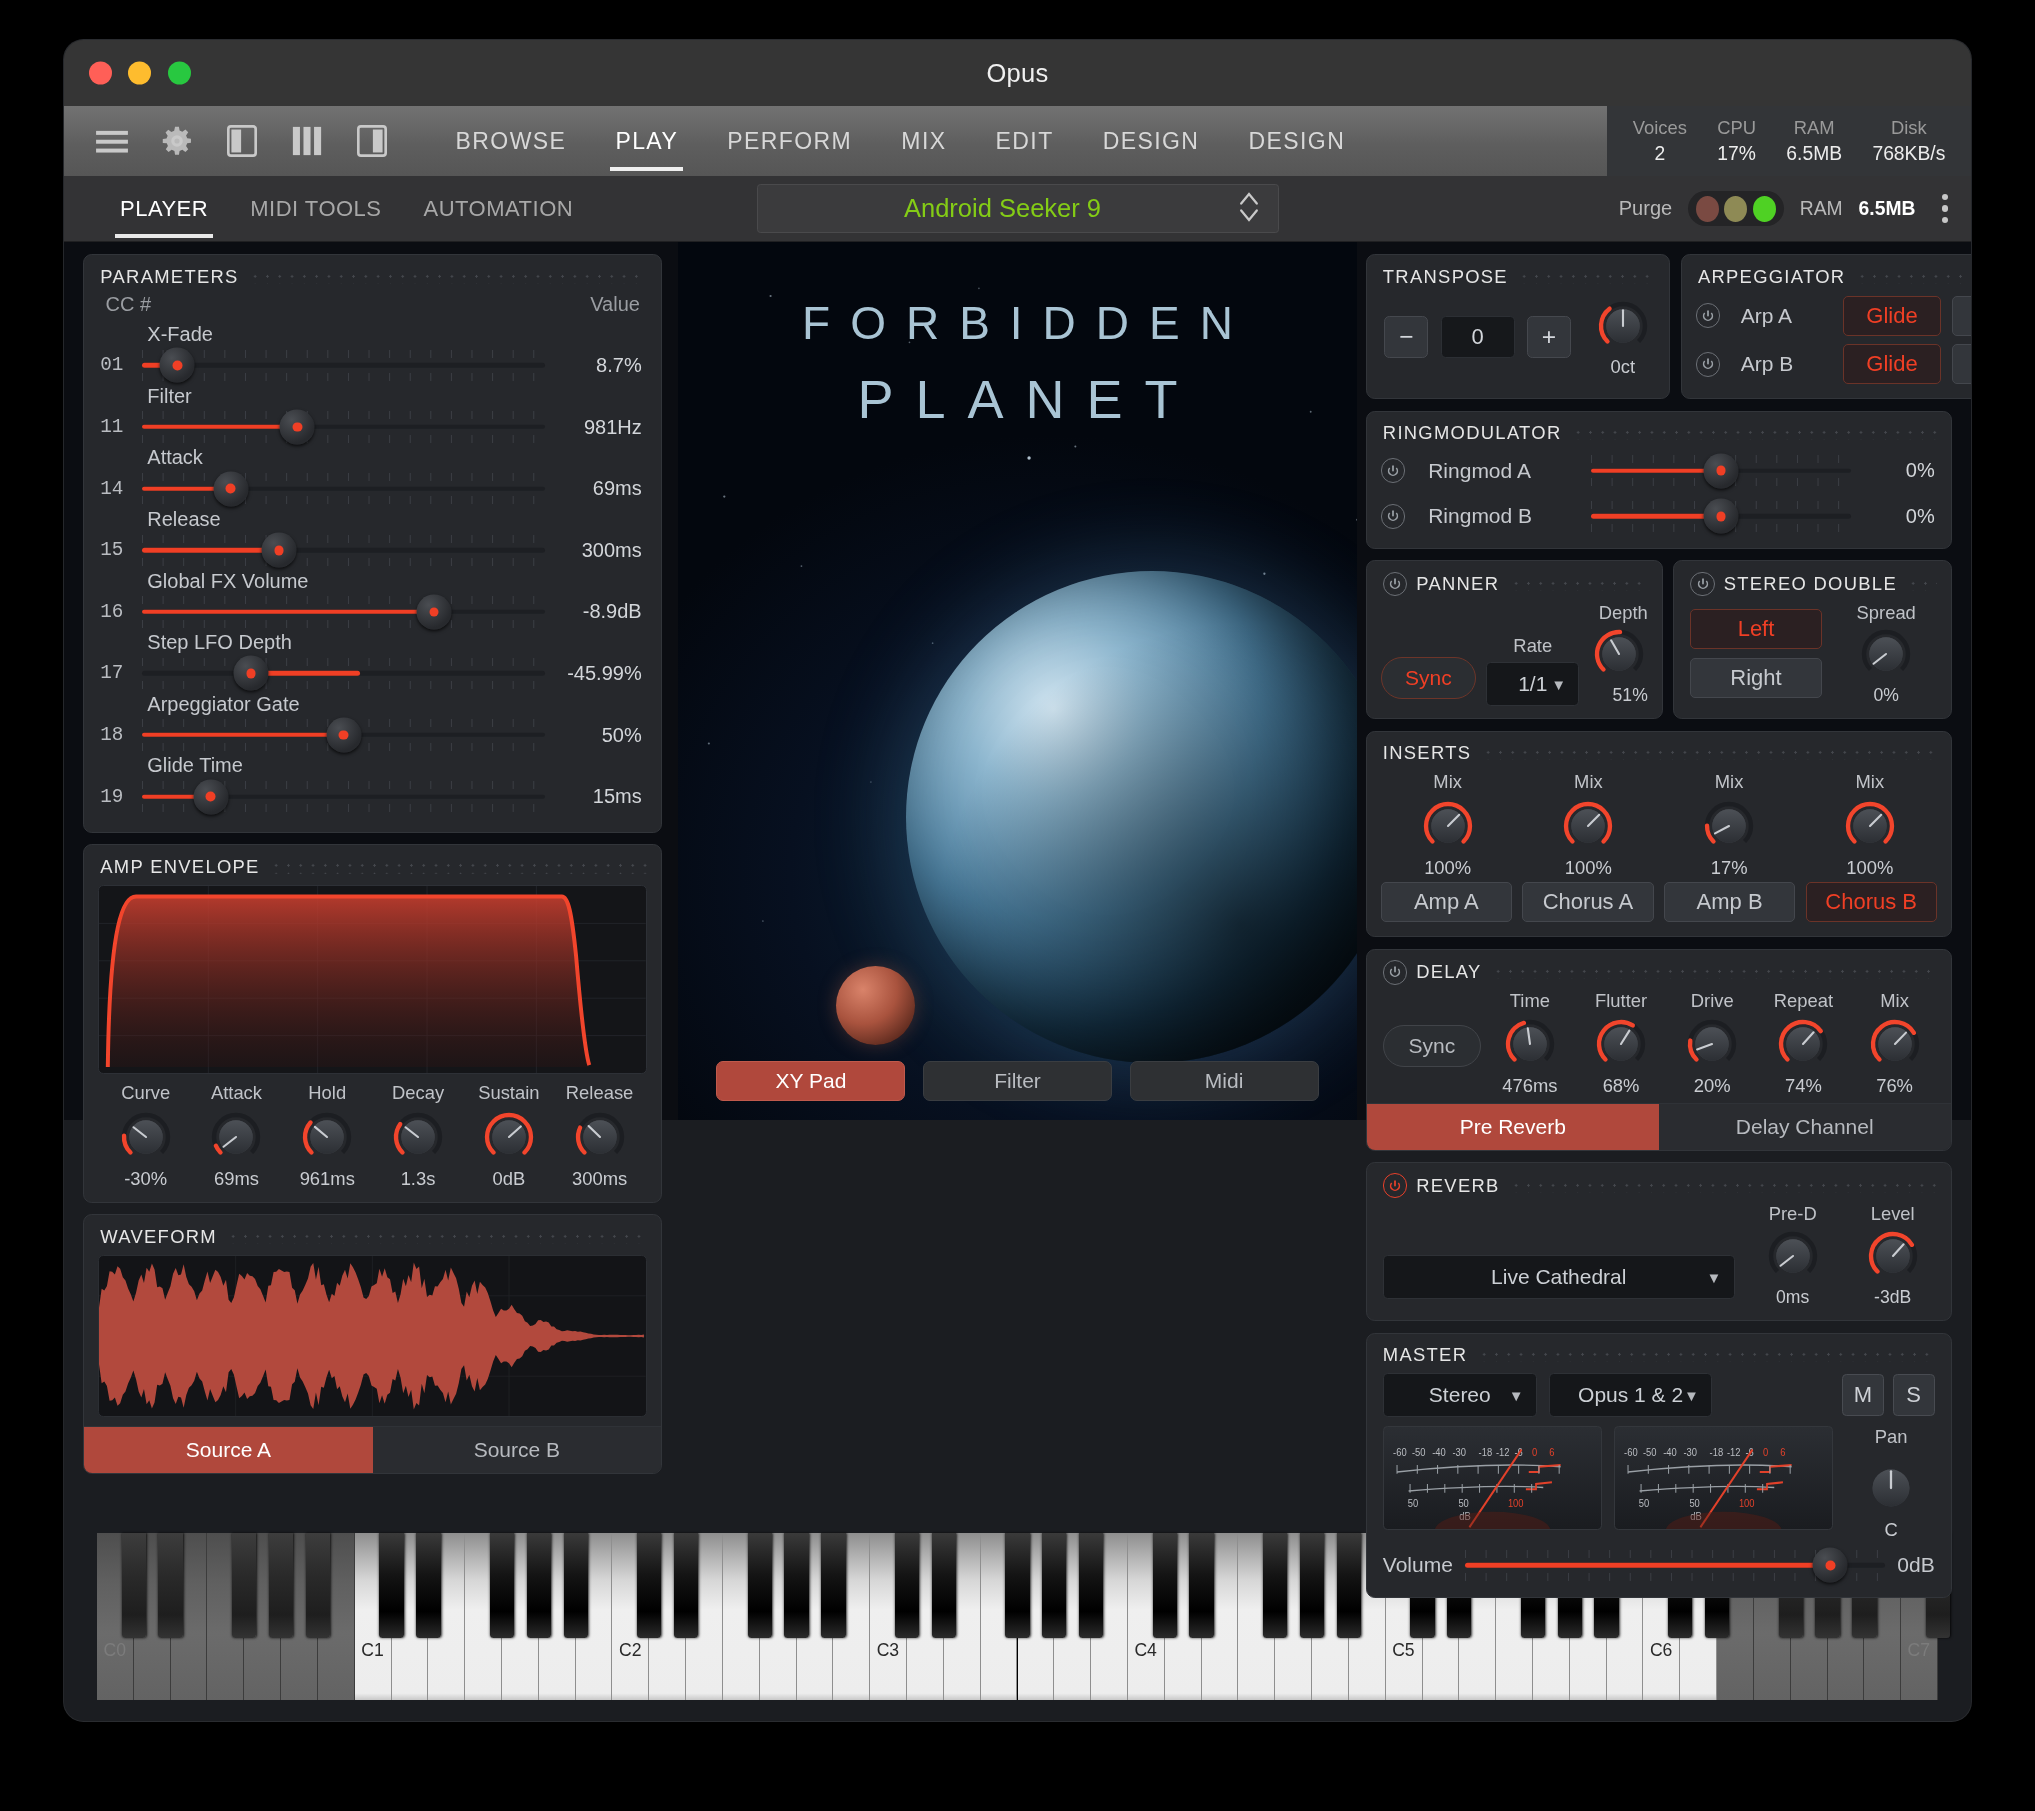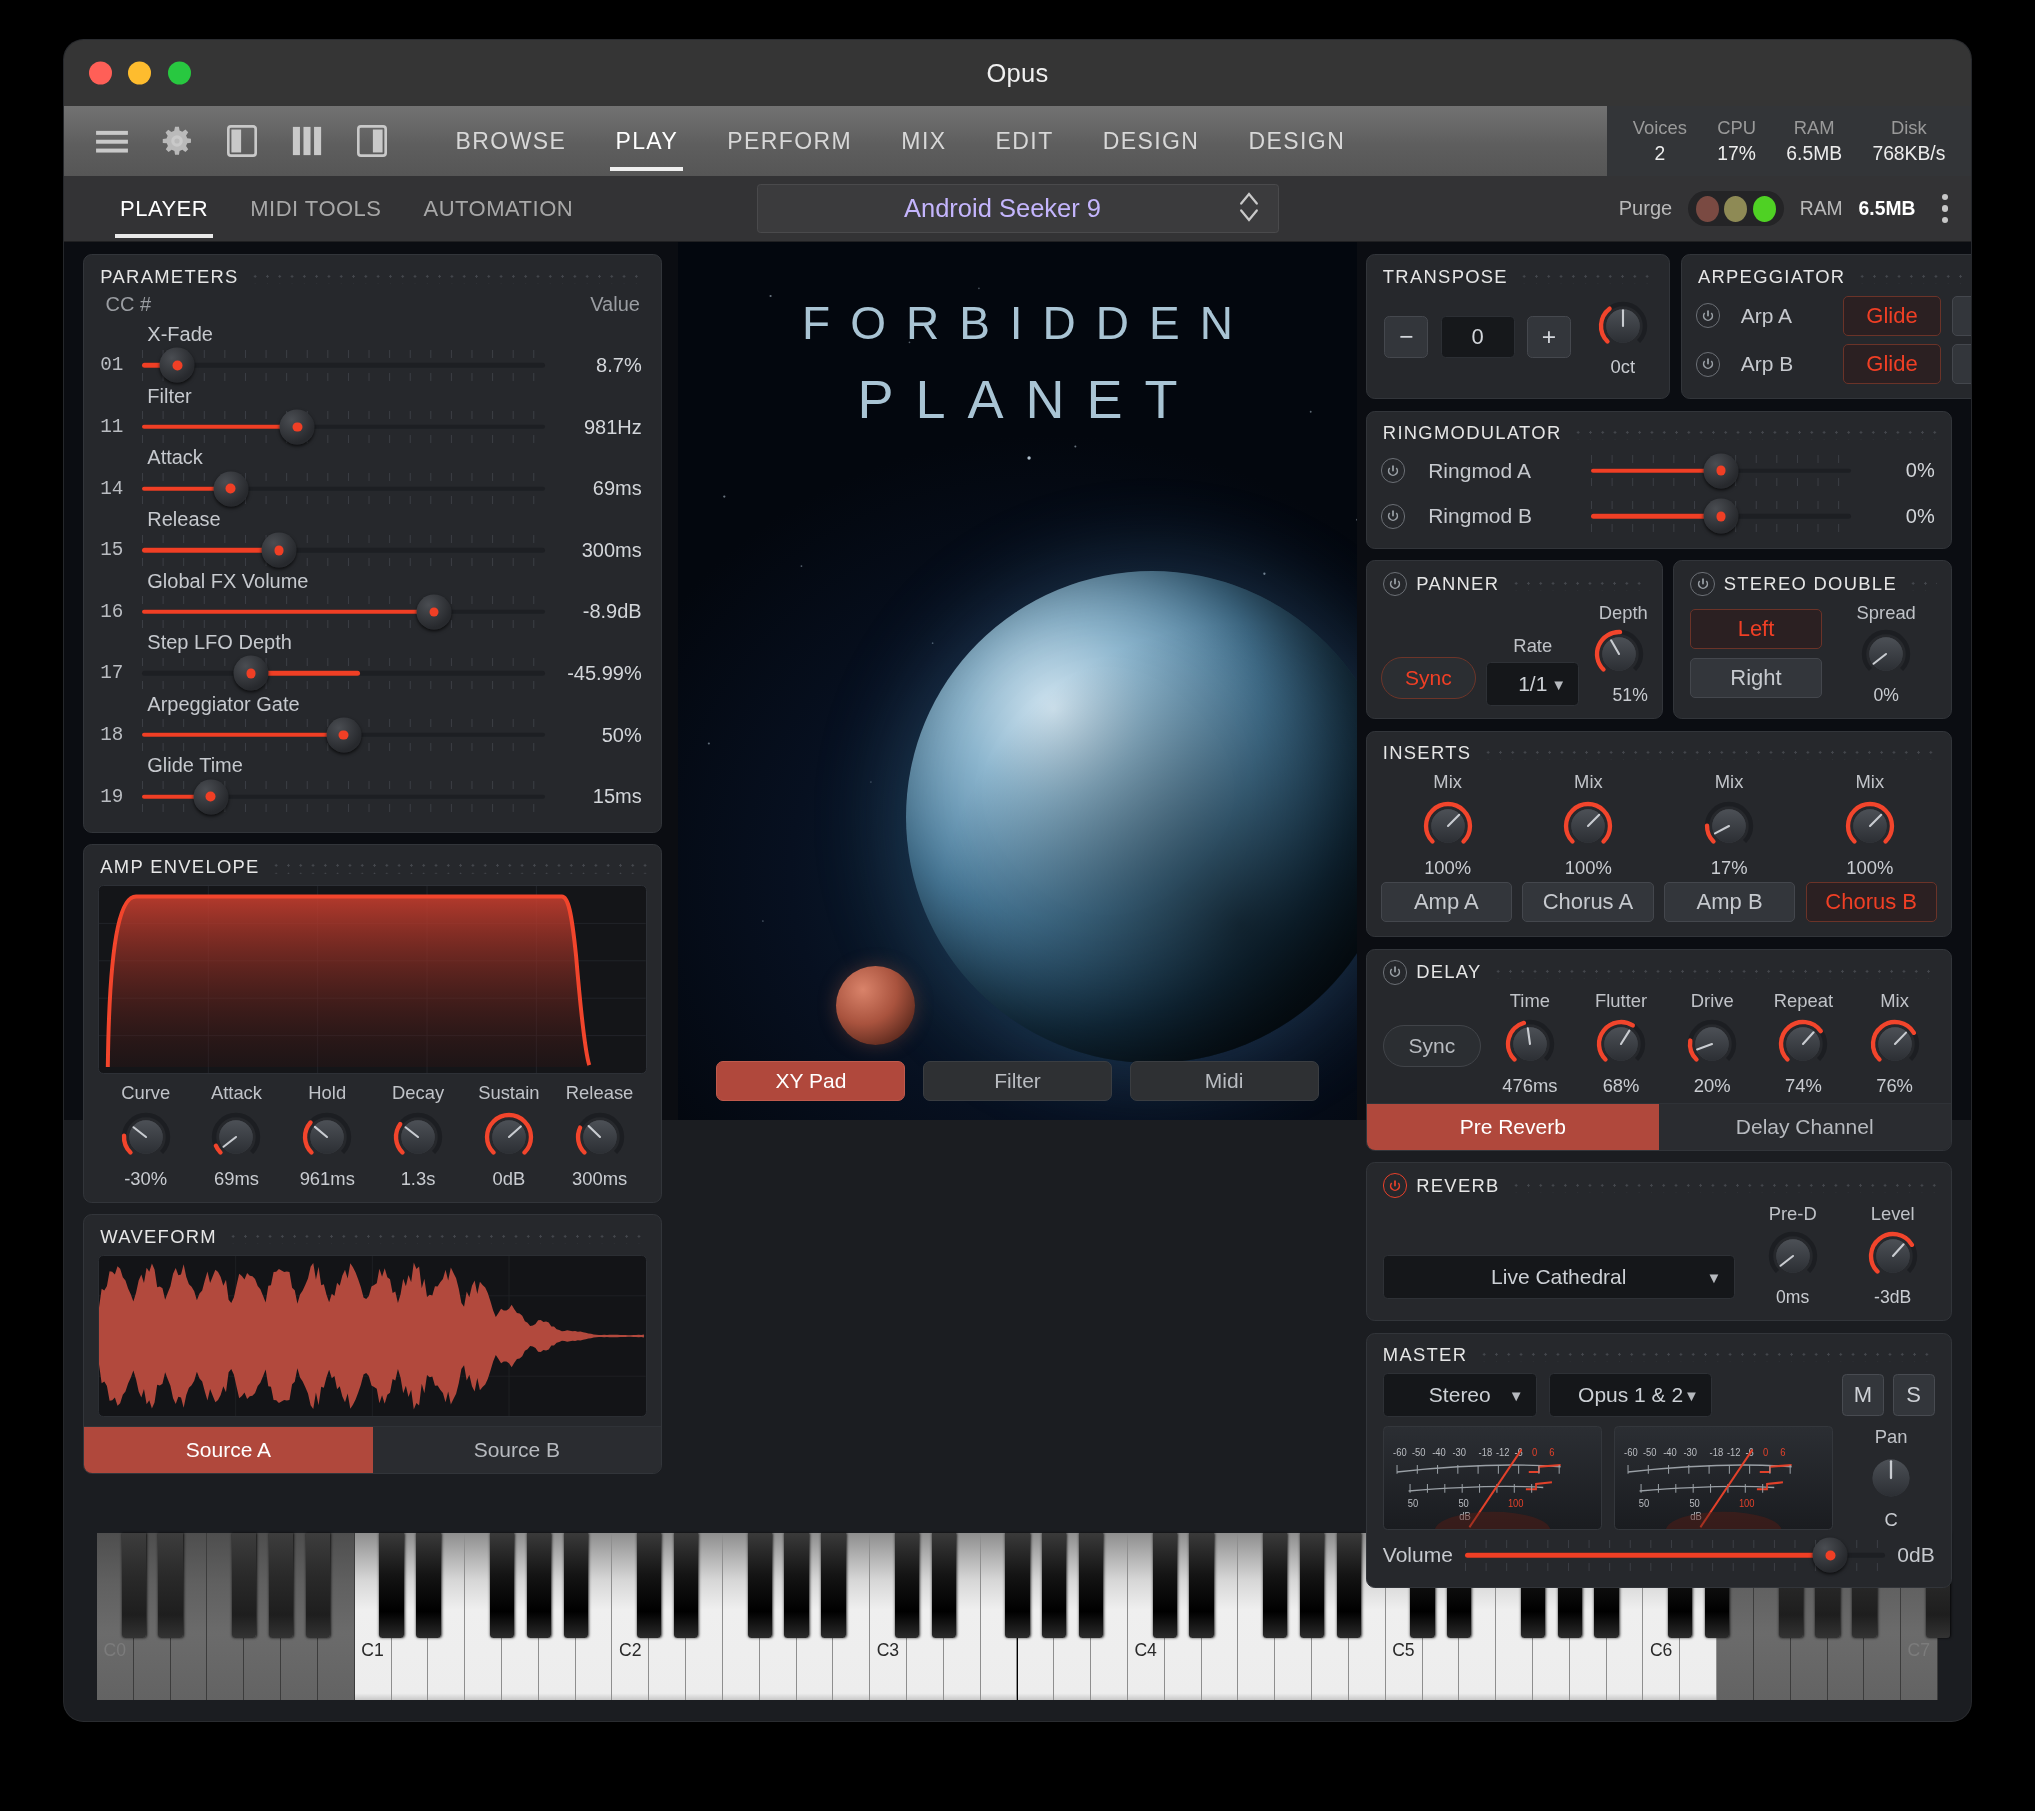--- a/index.html
+++ b/index.html
@@ -57,21 +57,21 @@
   .subtabs{ display:flex; align-items:center; height:100%; padding-left:35px;}
   .subtab{ color:#a8a8a8; font-size:22px; letter-spacing:0.5px; padding:0 21px; height:100%;
           display:flex; align-items:center; position:relative; cursor:pointer;}
   .subtab.active{ color:#fff;}
   .subtab.active:after{ content:""; position:absolute; bottom:3.5px; left:16px; right:16px; height:3.5px; background:#e9e9e9;}
   .preset{
     position:absolute; left:50%; transform:translateX(-50%);
     width:522px; height:49px; background:#3b3b3d; border:0.9px solid #4a4a4c; border-radius:3.5px;
     display:flex; align-items:center; padding:0 14px; cursor:pointer;
   }
-  .preset .nm{ flex:1; text-align:center; color:#c4b5fd; font-size:25.5px;}
+  .preset .nm{ flex:1; text-align:center; color:#84cc16; font-size:25.5px;}
   .preset .updown{ width:30px; color:#c9c9c9; font-size:17.6px; line-height:.9; text-align:center;}
   .purge-area{ position:absolute; right:23px; display:flex; align-items:center; gap:16px;}
   .purge-lbl{ color:#b9b9b9; font-size:20px;}
   .purge-leds{ background:#242426; border-radius:19.3px; padding:4.4px 8px; display:flex; gap:5.3px;}
   .led{ width:23px; height:26px; border-radius:50%; }
   .ram-lbl{ color:#b9b9b9; font-size:19.3px;}
   .ram-val{ color:#fff; font-size:19.3px; font-weight:bold;}
   .kebab{ display:flex; flex-direction:column; gap:5.3px; padding-left:10.5px; cursor:pointer;}
   .kebab i{ width:6.1px; height:6.1px; background:#c7c7c7; border-radius:50%; display:block;}
   
@@ -1252,21 +1252,21 @@
                 <line x1="204" y1="66" x2="204" y2="76" stroke="#9aa0a6" stroke-width="1.4"></line>
                 <text x="40" y="92" fill="#b9bcc1" font-size="13" font-family="Liberation Sans" text-anchor="middle">50</text>
                 <text x="110" y="92" fill="#b9bcc1" font-size="13" font-family="Liberation Sans" text-anchor="middle">50</text>
                 <text x="182" y="92" fill="#e2412a" font-size="13" font-family="Liberation Sans" text-anchor="middle">100</text>
                 <text x="112" y="108" fill="#b9bcc1" font-size="13" font-family="Liberation Sans" text-anchor="middle">dB</text>
                 <line x1="190" y1="26" x2="118" y2="116" stroke="#e2412a" stroke-width="2.6"></line>
                 <ellipse cx="150" cy="120" rx="80" ry="22" fill="#5a1d14" opacity=".45"></ellipse>
               </svg>
             </div>
           <div style="width:91px;text-align:center">
-            <div style="color:#bfc2c7;font-size:18.4px;margin-bottom:1px">Pan</div>
+            <div style="color:#bfc2c7;font-size:18.4px;margin-bottom:11px">Pan</div>
             <div class="knobwrap" id="kn-pan">
                 <svg viewBox="0 0 66 66">
                   <circle cx="33" cy="33" r="21" fill="#3c3f44"></circle>
                   <circle cx="33" cy="33" r="21" fill="url(#pg)"></circle>
                   <line x1="33" y1="33" x2="33" y2="14" stroke="#c9ccd1" stroke-width="2.6" stroke-linecap="round"></line>
                   <defs>
                     <linearGradient id="pg" x1="0" y1="0" x2="0" y2="1">
                       <stop offset="0%" stop-color="#4c5056"></stop>
                       <stop offset="100%" stop-color="#2c2f34"></stop>
                     </linearGradient>

